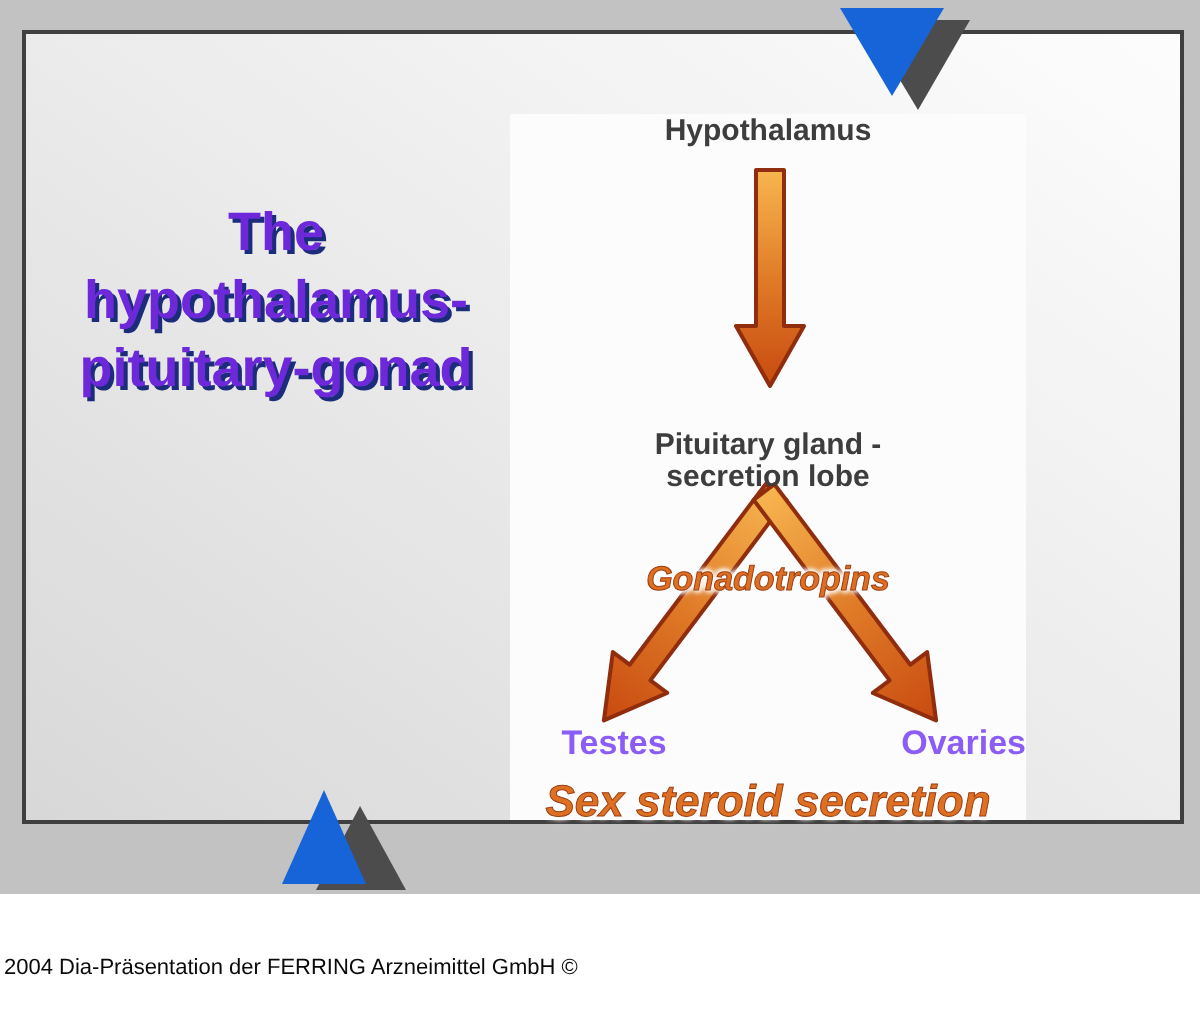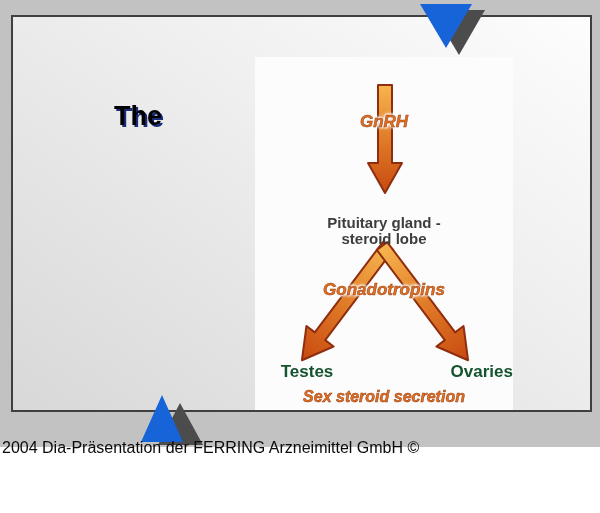--- a/index.html
+++ b/index.html
@@ -12,62 +12,64 @@
     position:absolute;left:0;top:447px;width:600px;height:66px;background:#ffffff;
   }
   .slide-frame{
     position:absolute;left:11px;top:15px;width:577px;height:393px;
     border:2px solid #3f3f3f;
     background:linear-gradient(215deg,#fdfdfd 0%,#efefef 40%,#d8d8d8 100%);
   }
   .slide-title{
     position:absolute;left:12px;top:99px;width:252px;text-align:center;
     font-weight:bold;font-size:27px;line-height:34px;
-    color:#000000;text-shadow:2px 2px 0 #1a2c7a;
+    color:#6d28d9;text-shadow:2px 2px 0 #1a2c7a;
   }
   .slide-title span{display:block;}
   .diagram-panel{
     position:absolute;left:255px;top:57px;width:258px;height:353px;
     background:#fcfcfc;
   }
   .arrows-svg{position:absolute;left:0;top:0;width:258px;height:353px;}
   .dlabel{position:absolute;text-align:center;width:100%;left:0;}
   .node-text{font-size:15px;font-weight:600;color:#3d3d3d;line-height:16px;}
   .hormone-text{
     font-size:17px;font-weight:bold;font-style:italic;color:#dd7022;
     -webkit-text-stroke:0.5px #9c3c10;
     text-shadow:0 0 3px #fff,0 0 3px #fff,1px 1px 2px #fff,-1px -1px 2px #fff,0 0 5px #fff;
   }
-  .gonad-text{font-size:17px;font-weight:bold;color:#14532d;}
+  .gonad-text{font-size:17px;font-weight:bold;color:#8b5cf6;}
   .lbl-hypothalamus{top:1px;}
   .lbl-gnrh{top:55px;}
   .lbl-pituitary{top:145px;}
   .lbl-gonadotropins{top:223px;font-style:italic;}
   .lbl-testes{left:10px;width:84px;top:305px;}
   .lbl-ovaries{left:174px;width:84px;top:305px;text-align:right;}
-  .lbl-secretion{top:331px;font-size:16px;}
+  .lbl-secretion{top:331px;font-size:22px;}
   .tri-svg{position:absolute;}
   .tri-top{left:408px;top:2px;width:82px;height:56px;}
   .tri-bottom{left:135px;top:393px;width:75px;height:56px;}
   .footer-text{
-    position:absolute;left:2px;top:439px;
-    font-size:16px;color:#0a0a0a;white-space:nowrap;
+    position:absolute;left:2px;top:478px;
+    font-size:11px;color:#0a0a0a;white-space:nowrap;
   }
 </style>
 </head>
 <body>
 
 <div class="stage">
 
   <div class="footer-strip"></div>
 
   <div class="slide-frame"></div>
 
   <div class="slide-title">
     <span>The</span>
+    <span>hypothalamus-</span>
+    <span>pituitary-gonad</span>
   </div>
 
   <div class="diagram-panel">
 
     <svg class="arrows-svg" viewBox="0 0 258 353">
       <defs>
         <linearGradient id="ag" x1="0" y1="0" x2="0" y2="1">
           <stop offset="0" stop-color="#f7b54f"></stop>
           <stop offset="0.5" stop-color="#e07c28"></stop>
           <stop offset="1" stop-color="#c84a10"></stop>
@@ -75,26 +77,26 @@
       </defs>
       <g transform="translate(130,193) rotate(37)">
         <polygon points="-6.5,-5 6.5,-5 6.5,108 17,108 0,138 -17,108 -6.5,108" fill="url(#ag)" stroke="#8f2d0e" stroke-width="2" stroke-linejoin="round"></polygon>
       </g>
       <g transform="translate(130,193) rotate(-37)">
         <polygon points="-6.5,-5 6.5,-5 6.5,108 17,108 0,138 -17,108 -6.5,108" fill="url(#ag)" stroke="#8f2d0e" stroke-width="2" stroke-linejoin="round"></polygon>
       </g>
       <polygon points="123,28 137,28 137,106 147,106 130,136 113,106 123,106" fill="url(#ag)" stroke="#8f2d0e" stroke-width="2" stroke-linejoin="round"></polygon>
     </svg>
 
+    <div class="dlabel node-text lbl-hypothalamus">Hypothalamus</div>
 
-    <div class="dlabel hormone-text lbl-gnrh">GnRH</div>
 
     <div class="dlabel node-text lbl-pituitary">
       <span style="display:block;margin-top:13px;">Pituitary gland -</span>
-      <span style="display:block;">steroid lobe</span>
+      <span style="display:block;">secretion lobe</span>
     </div>
 
     <div class="dlabel hormone-text lbl-gonadotropins">Gonadotropins</div>
 
     <div class="dlabel gonad-text lbl-testes">Testes</div>
 
     <div class="dlabel gonad-text lbl-ovaries">Ovaries</div>
 
     <div class="dlabel hormone-text lbl-secretion">Sex steroid secretion</div>
   </div>

